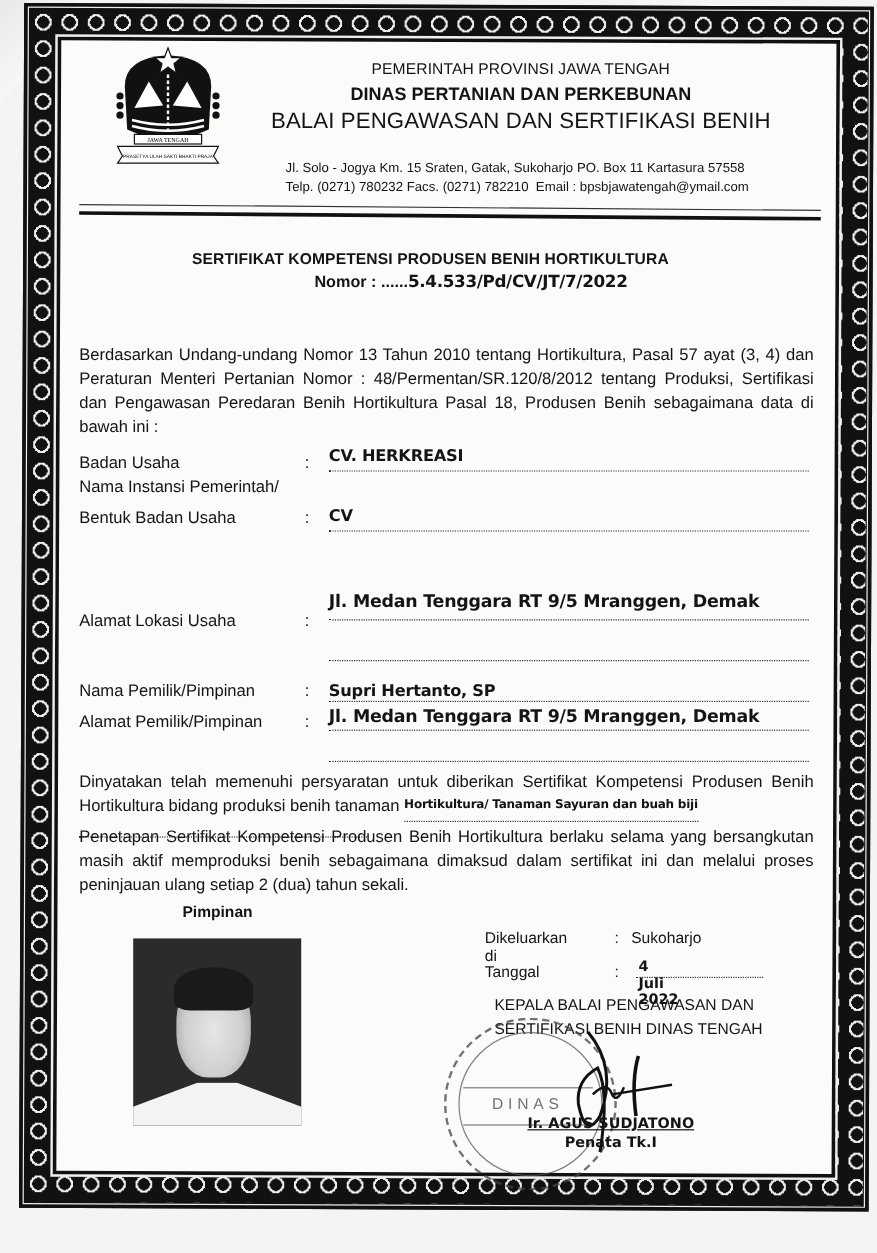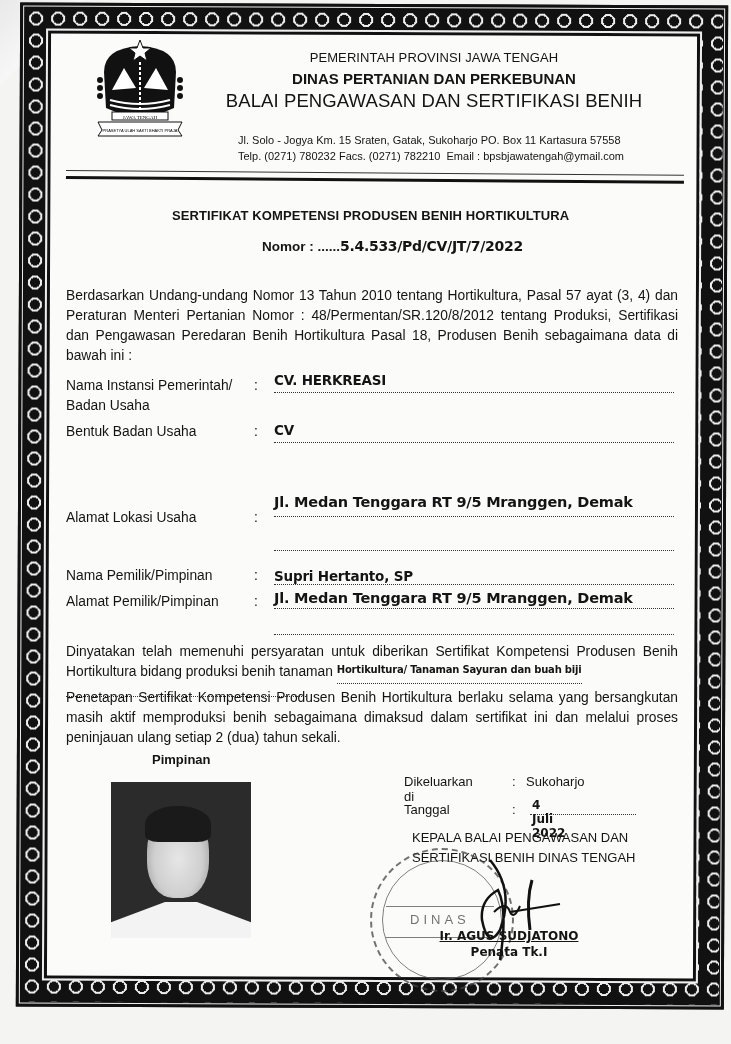--- a/index.html
+++ b/index.html
@@ -48,23 +48,23 @@
   .lh-1 { font-size: 13px; font-weight: normal; letter-spacing: 0.1px; }
   .lh-2 { font-size: 15px; font-weight: bold; margin-top: 5px; }
   .lh-3 { font-size: 18.5px; margin-top: 3px; letter-spacing: 0.1px; }
   .lh-addr { position: absolute; left: 174px; top: 102px; font-size: 11px; line-height: 16px; }
   .rule {
     position: absolute; left: 2px; top: 140px; width: 618px; height: 5px;
     border-top: 1px solid #333; border-bottom: 3px solid #111;
     transform: rotate(0.45deg); transform-origin: left;
   }
   .title {
-    position: absolute; left: 108px; top: 178px; font-size: 13px; font-weight: bold; letter-spacing: 0.1px;
-  }
-  .nomor { position: absolute; left: 198px; top: 208px; font-size: 13.5px; font-weight: bold; }
+    position: absolute; left: 96px; top: 178px; font-size: 13px; font-weight: bold; letter-spacing: 0.1px;
+  }
+  .nomor { position: absolute; left: 198px; top: 197px; font-size: 13.5px; font-weight: bold; }
   .nomor .val { font-size: 14px; font-family: "DejaVu Sans", sans-serif; font-weight: bold; letter-spacing: -0.3px; }
   .para {
     position: absolute; left: 2px; width: 612px; font-size: 13.8px; line-height: 20px; text-align: justify;
   }
   .p1 { top: 256px; }
   .fields { position: absolute; left: 2px; top: 346px; width: 612px; }
   .field { position: absolute; left: 0; width: 612px; font-size: 13.8px; }
   .f-label { position: absolute; left: 0; line-height: 20px; }
   .f-colon { position: absolute; left: 188px; }
   .f-value {
@@ -174,22 +174,22 @@
   <div class="title">SERTIFIKAT KOMPETENSI PRODUSEN BENIH HORTIKULTURA</div>
   <div class="nomor">
     <span>Nomor : ......</span><span class="val">5.4.533/Pd/CV/JT/7/2022</span>
   </div>
 
   <div class="para p1">Berdasarkan Undang-undang Nomor 13 Tahun 2010 tentang Hortikultura, Pasal 57 ayat (3, 4) dan Peraturan Menteri Pertanian Nomor : 48/Permentan/SR.120/8/2012 tentang Produksi, Sertifikasi dan Pengawasan Peredaran Benih Hortikultura Pasal 18, Produsen Benih sebagaimana data di bawah ini :</div>
 
   <div class="fields">
     <div class="field" style="top:0">
       <div class="f-label">
+        <div>Badan Usaha</div>
         <div>Nama Instansi Pemerintah/</div>
-        <div>Badan Usaha</div>
       </div>
       <span class="f-colon" style="top:2px">:</span>
       <span class="f-value" style="top:-4px">CV. HERKREASI</span>
       <div class="dots" style="top:16px"></div>
     </div>
     <div class="field" style="top:46px">
       <div class="f-label">Bentuk Badan Usaha</div>
       <span class="f-colon" style="top:2px">:</span>
       <span class="f-value" style="top:0">CV</span>
       <div class="dots" style="top:20px"></div>

